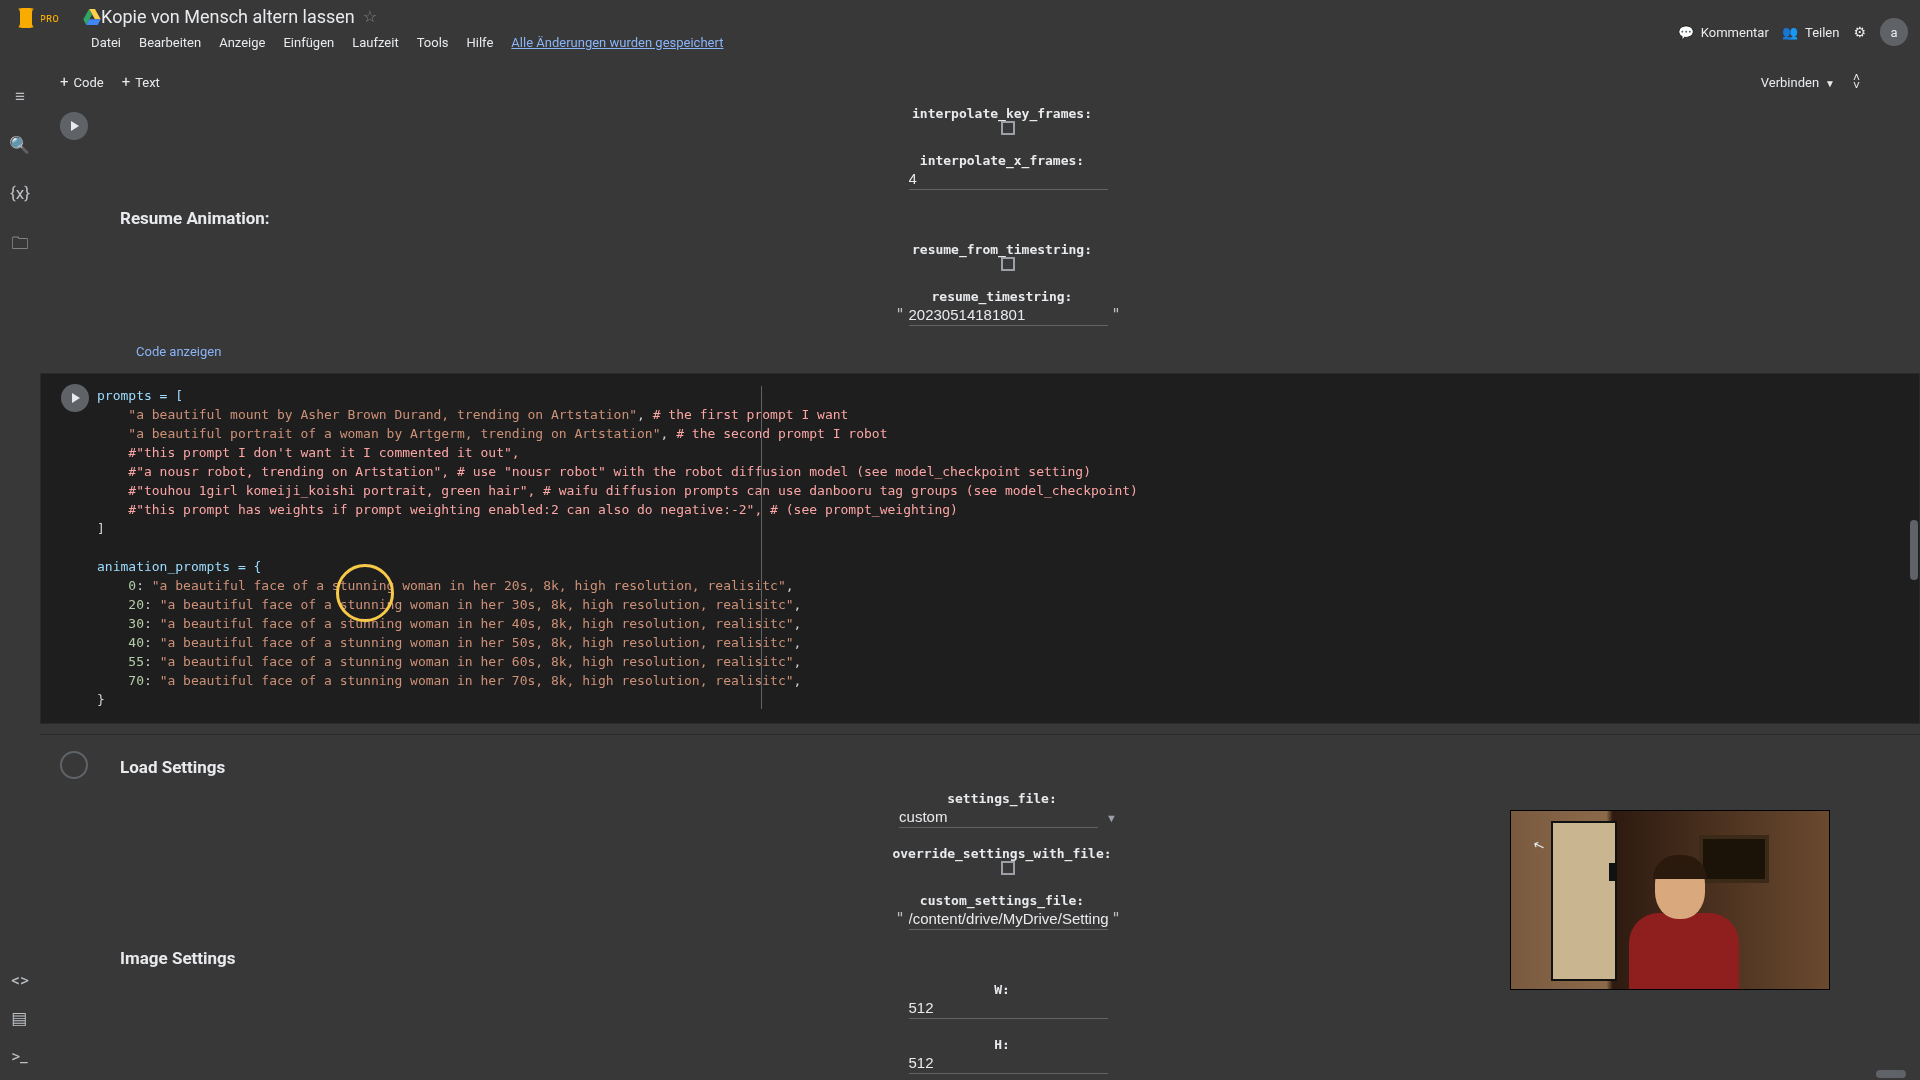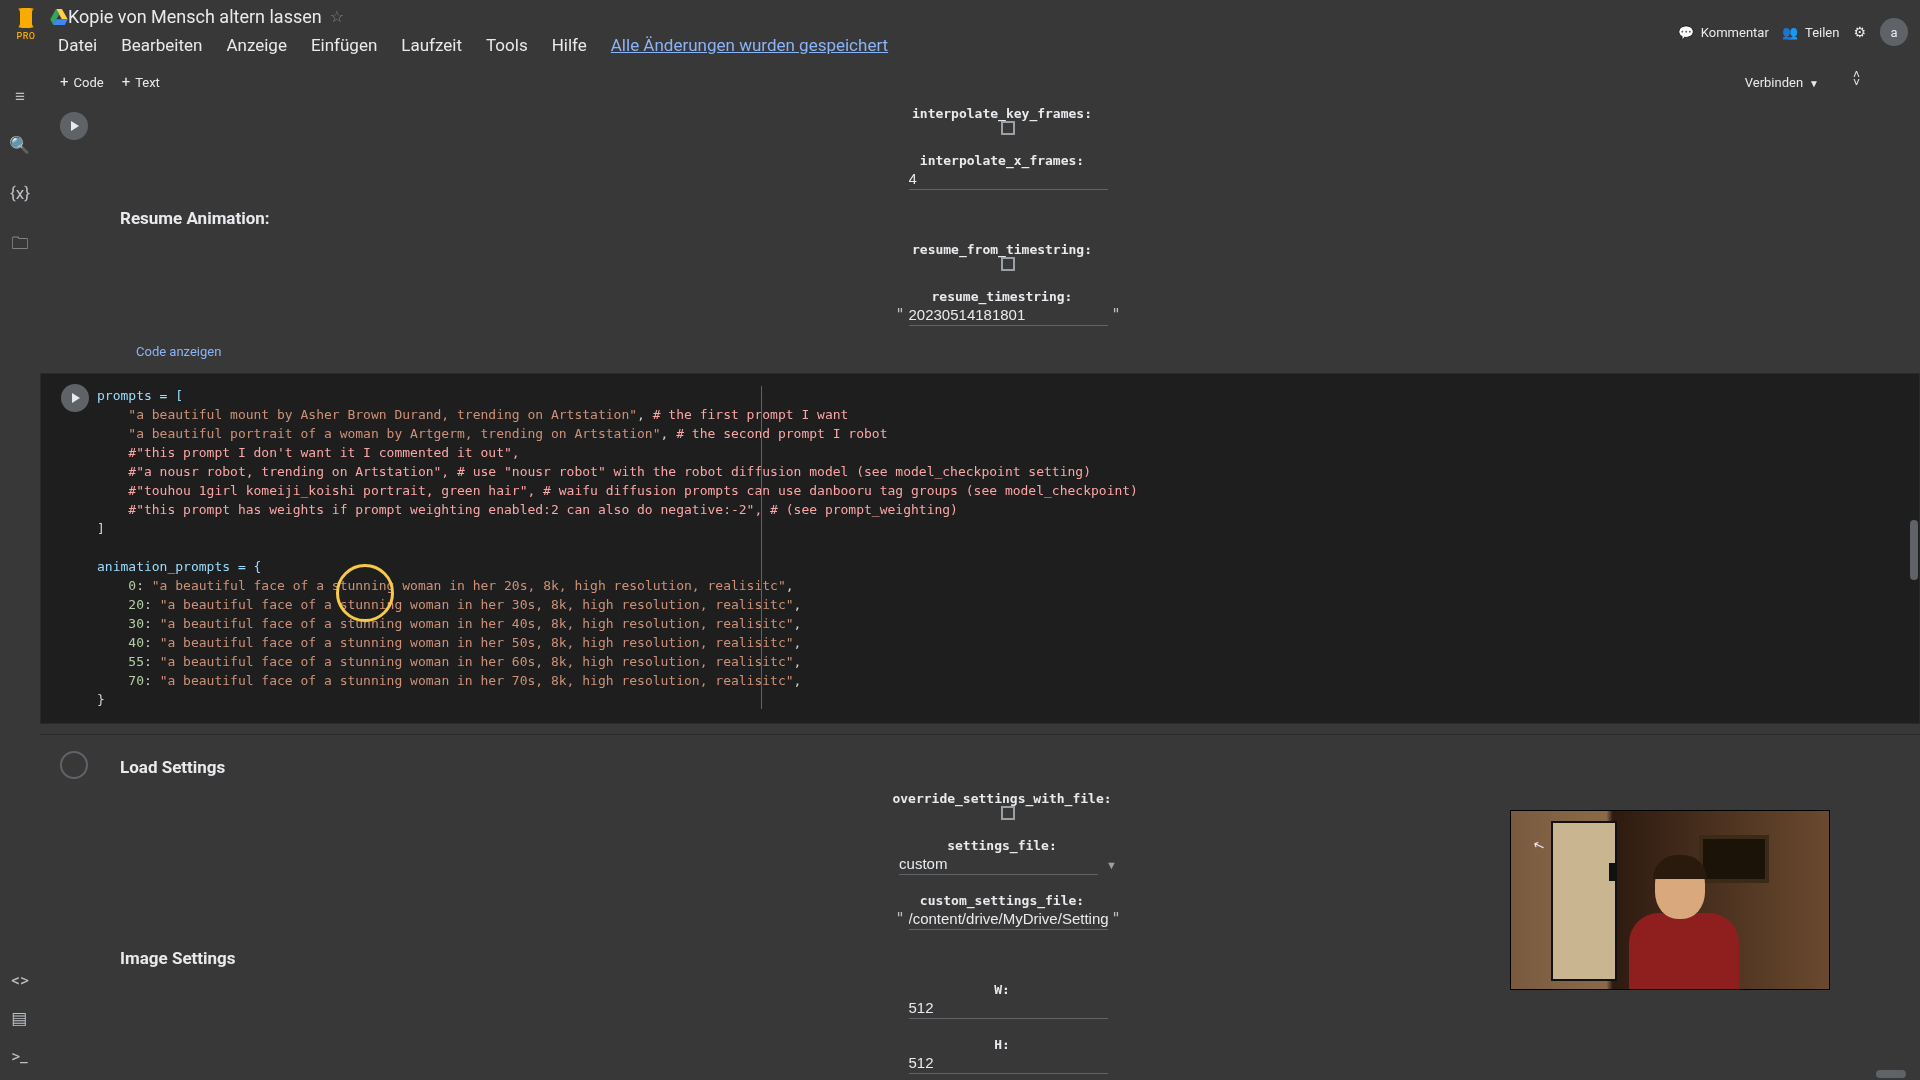--- a/index.html
+++ b/index.html
@@ -1,40 +1,40 @@
 <!DOCTYPE html>
 <html><head>
 <meta charset="utf-8">
 <style>
 * { margin: 0; padding: 0; box-sizing: border-box; }
 body { font-family: Roboto, Arial, sans-serif; background: #383838; color: #e8eaed; overflow: hidden; width: 1920px; height: 1080px; font-size: 14px; }
 .topbar { height: 64px; display: flex; align-items: flex-start; padding: 6px 12px 0; position: relative; }
-.logo-wrap { display: flex; flex-direction: column; align-items: center; margin-right: 10px; }
+.logo-wrap { display: flex; flex-direction: row; align-items: center; margin-right: 24px; }
 .logo { width: 28px; height: 20px; border-radius: 10px; background: #f9ab00; position: relative; margin-top: 2px; }
 .logo::before, .logo::after { content:''; position:absolute; top:0; bottom:0; width:9px; background:#383838; border-radius:10px; }
 .logo::before { left:-1px; } .logo::after { right:-1px; }
 .pro { font-size: 9px; color: #f9ab00; margin-top: 3px; font-weight: 500; letter-spacing: 0.5px; }
 .title-col { flex: 1; }
 .title-row { display: flex; align-items: center; }
 .gd-icon { width: 18px; height: 16px; display: inline-block; }
 .gd-icon svg { width: 100%; height: 100%; }
 .doc-title { font-size: 18px; color: #e8eaed; }
 .star { color: #80868b; font-size: 16px; margin-left: 8px; cursor: pointer; }
-.menubar { display: flex; gap: 8px; margin-top: 4px; font-size: 17px; }
+.menubar { display: flex; gap: 2px; margin-top: 4px; font-size: 13px; }
 .menubar span { padding: 4px 8px; color: #e8eaed; cursor: pointer; border-radius: 4px; }
 .menubar .saved { color: #8ab4f8; text-decoration: underline; }
 .top-actions { display: flex; align-items: center; gap: 14px; margin-top: 12px; }
 .top-actions .act { display: flex; align-items: center; gap: 6px; font-size: 13px; color: #e8eaed; cursor: pointer; }
 .top-actions .iconbtn { color: #e8eaed; cursor: pointer; }
 .avatar { width: 28px; height: 28px; border-radius: 50%; background: #5f6368; display: flex; align-items: center; justify-content: center; font-size: 13px; }
 
 .toolbar { height: 36px; display: flex; align-items: center; padding: 0 60px; font-size: 13px; }
 .toolbar .tb-btn { display: flex; align-items: center; gap: 5px; margin-right: 18px; cursor: pointer; }
 .toolbar .plus { font-size: 15px; }
-.tb-right { margin-left: auto; display: flex; align-items: flex-start; gap: 24px; }
+.tb-right { margin-left: auto; display: flex; align-items: center; gap: 8px; }
 .connect { padding: 4px 10px; cursor: pointer; font-size: 13px; }
 .caret-down { font-size: 10px; margin-left: 6px; }
 .updown { display: inline-block; font-size: 12px; line-height: 8px; }
 
 .left-rail { position: absolute; left: 0; top: 64px; bottom: 0; width: 40px; background: #383838; display: flex; flex-direction: column; align-items: center; padding-top: 22px; gap: 28px; }
 .left-rail .ric { color: #bdc1c6; cursor: pointer; font-size: 17px; }
 .left-rail .bottom { margin-top: auto; margin-bottom: 14px; display: flex; flex-direction: column; gap: 18px; }
 
 .main { position: absolute; left: 40px; right: 0; top: 100px; bottom: 0; overflow-y: auto; }
 .cell { position: relative; padding-left: 56px; }
@@ -211,29 +211,29 @@
 <span class="tok-n">    55</span><span class="tok-p">: </span><span class="tok-s">"a beautiful face of a stunning woman in her 60s, 8k, high resolution, realisitc"</span><span class="tok-p">,</span>
 <span class="tok-n">    70</span><span class="tok-p">: </span><span class="tok-s">"a beautiful face of a stunning woman in her 70s, 8k, high resolution, realisitc"</span><span class="tok-p">,</span>
 <span class="tok-p">}</span></pre>
     <div class="highlight-ring"></div>
   </div>
 
   <div class="cell form-cell">
     <div class="run-btn empty" style="top:16px;"></div>
     <div class="section-head" style="margin-top:12px;">Load Settings</div>
     <div class="form-row">
+      <span class="fl">settings_file:</span>
+      <div class="inp-wrap">
+          <input class="inp" value="custom" style="">
+          <span class="sel-caret">▼</span>
+        </div>
+    </div>
+    <div class="form-row">
       <span class="fl">override_settings_with_file:</span>
       <div class="chk"></div>
-    </div>
-    <div class="form-row">
-      <span class="fl">settings_file:</span>
-      <div class="inp-wrap">
-          <input class="inp" value="custom" style="">
-          <span class="sel-caret">▼</span>
-        </div>
     </div>
     <div class="form-row">
       <span class="fl">custom_settings_file:</span>
       <div class="inp-wrap">
           <span class="quote">"</span>
           <input class="inp" value="/content/drive/MyDrive/Settings.txt" style="">
           <span class="quote">"</span>
         </div>
     </div>
     <div class="section-head">Image Settings</div>

